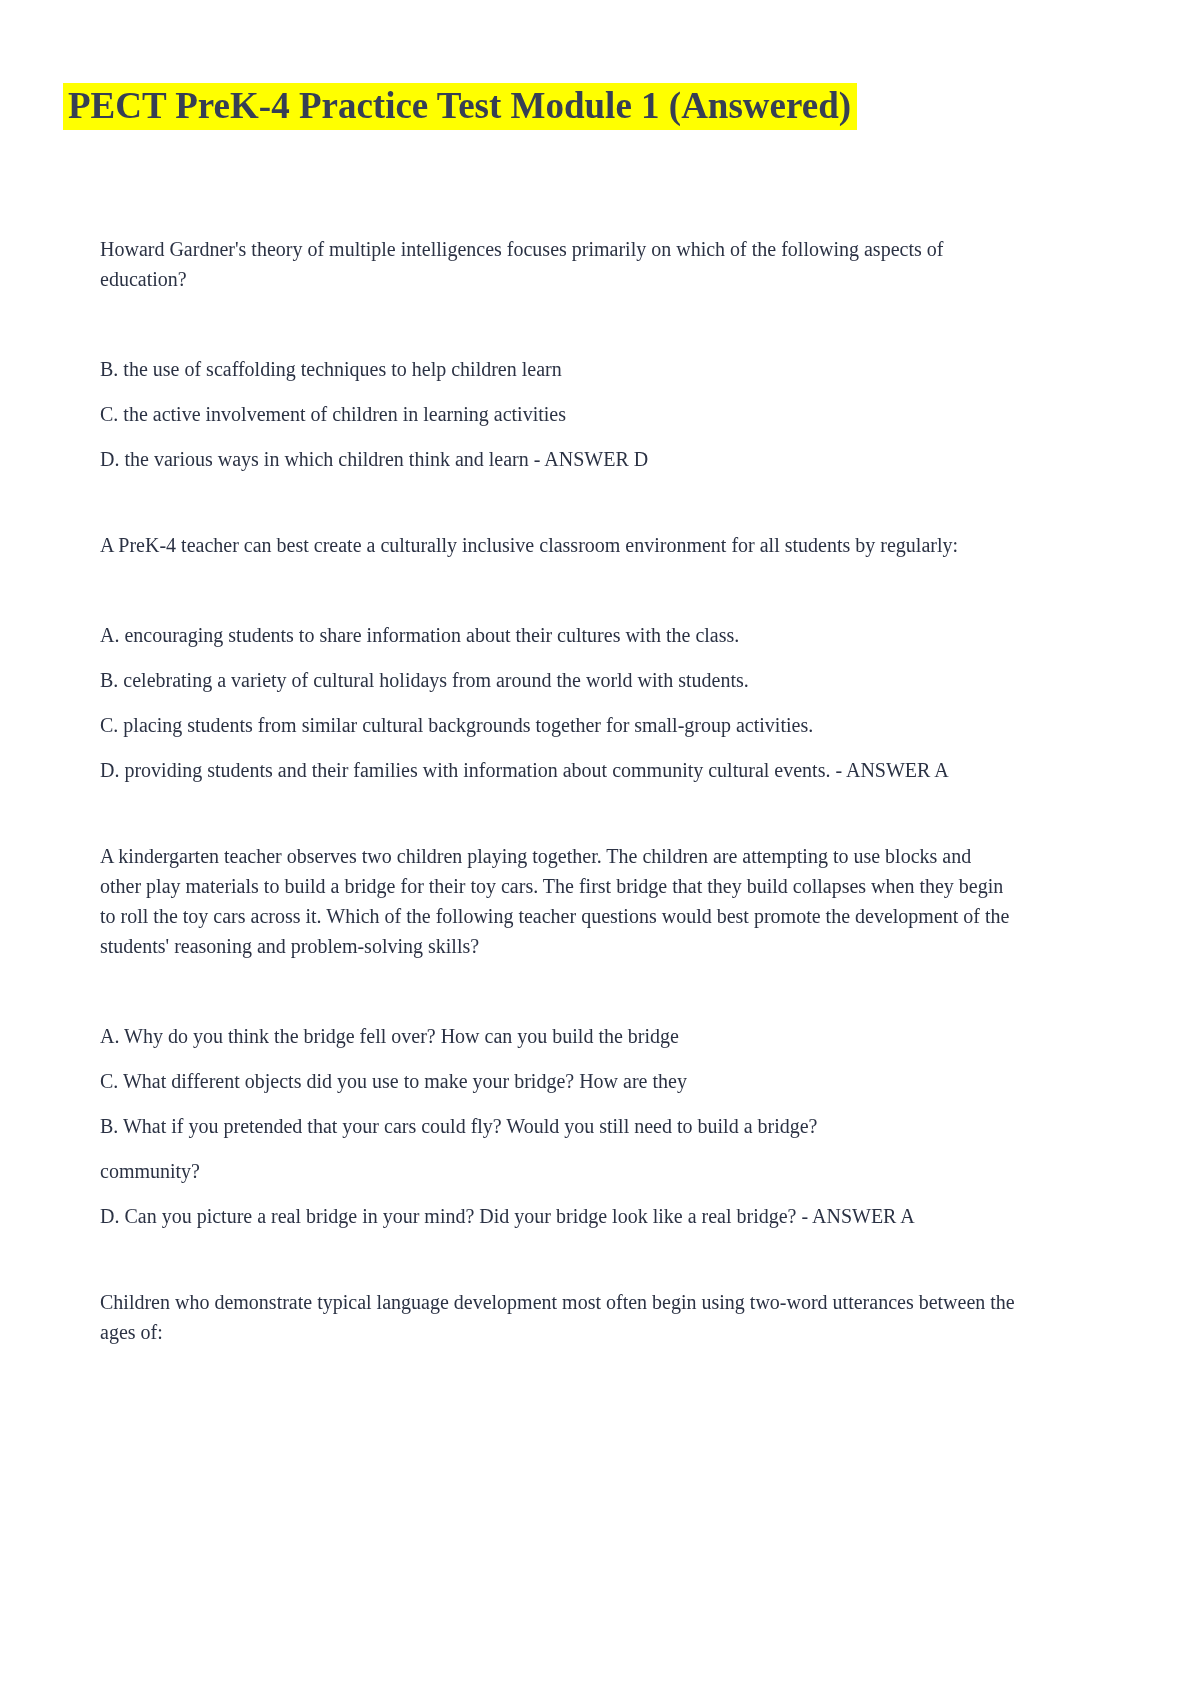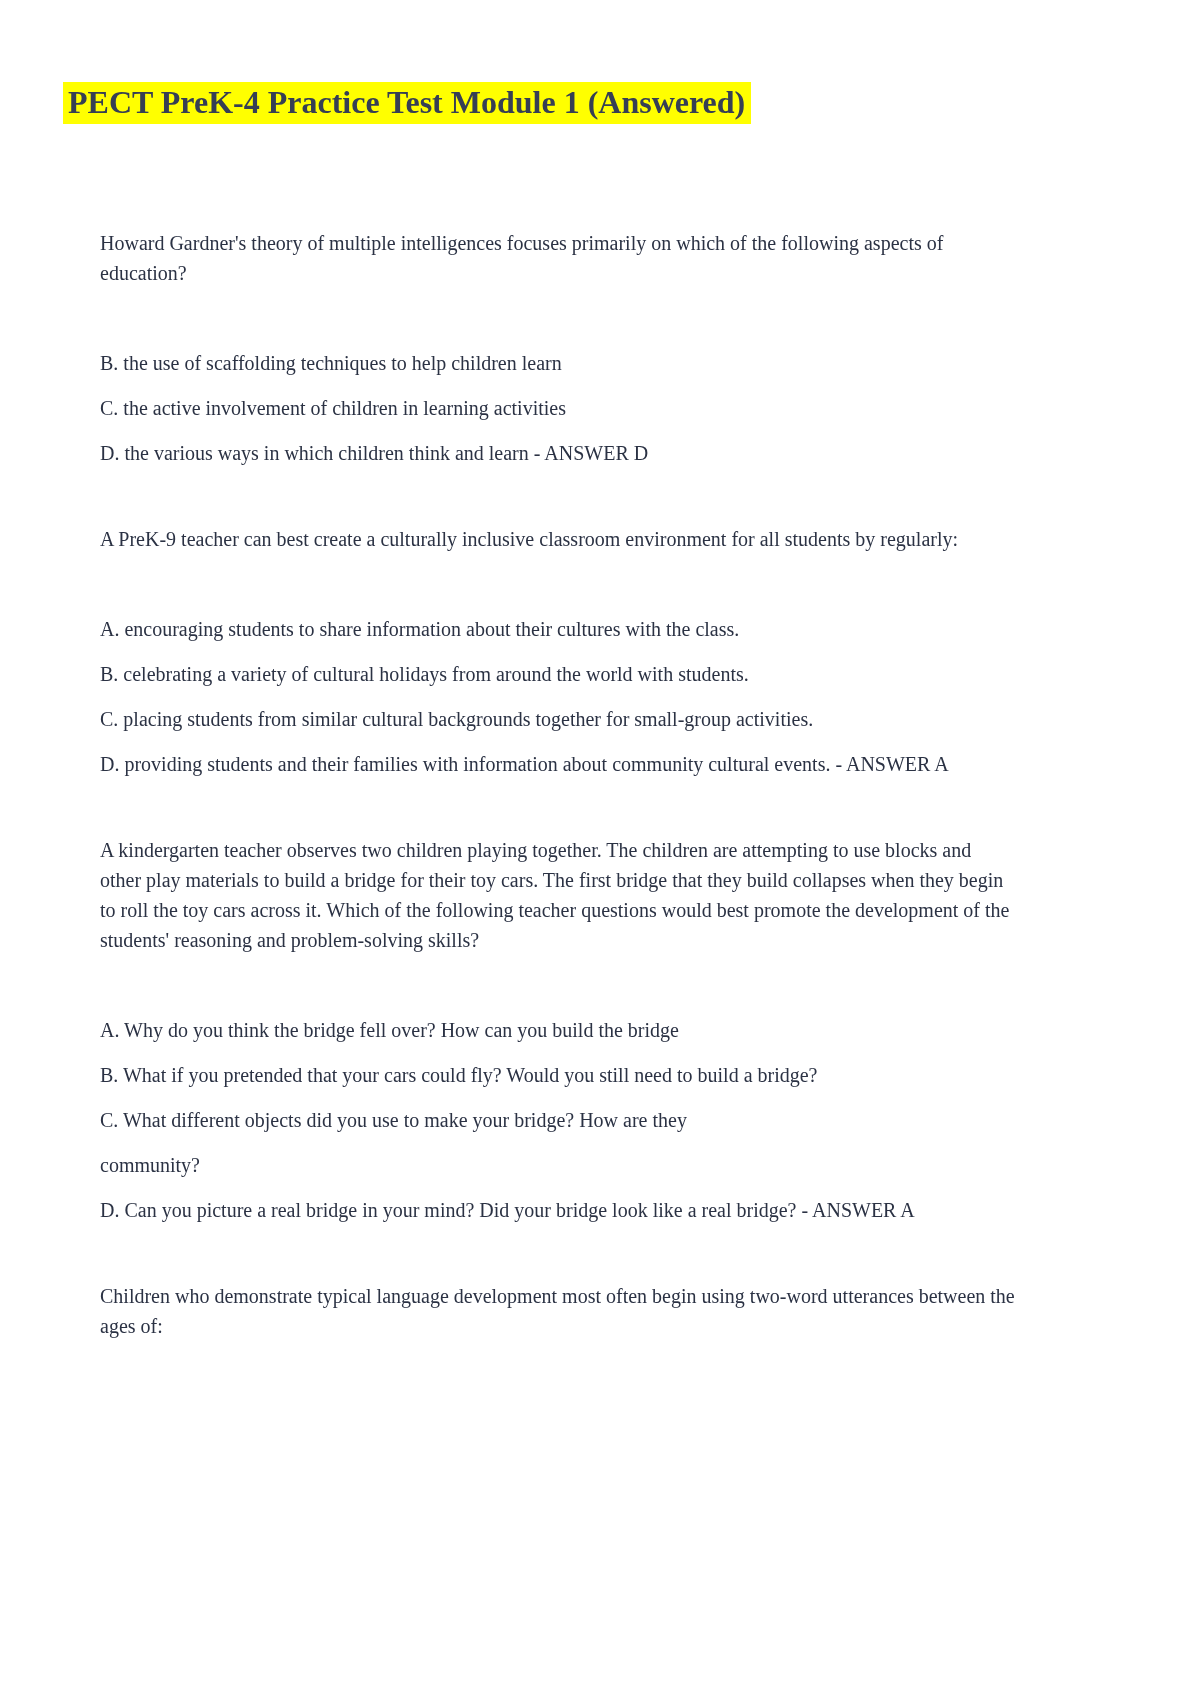--- a/index.html
+++ b/index.html
@@ -16,21 +16,21 @@
     box-sizing: border-box;
   }
   .page {
     box-sizing: border-box;
     width: 1191px;
     min-height: 1684px;
     padding: 82px 175px 60px 63px;
   }
   h1.doc-title {
     margin: 0 0 104px 0;
-    font-size: 32px;
+    font-size: 37px;
     line-height: 1.3;
     font-weight: bold;
     letter-spacing: 0px;
   }
   h1.doc-title mark {
     background: var(--highlight-color, #ffff00);
     color: var(--title-color, #363f54);
     padding: 2px 6px 4px 5px;
   }
   .question {
@@ -60,31 +60,31 @@
 <main class="page">
   <h1 class="doc-title"><mark>PECT PreK-4 Practice Test Module 1 (Answered)</mark></h1>
   <section id="questions">
       <div class="question">
         <p class="prompt">Howard Gardner's theory of multiple intelligences focuses primarily on which of the following aspects of education?</p>
         <p class="option">B. the use of scaffolding techniques to help children learn</p>
         <p class="option">C. the active involvement of children in learning activities</p>
         <p class="option">D. the various ways in which children think and learn - ANSWER D</p>
       </div>
       <div class="question">
-        <p class="prompt">A PreK-9 teacher can best create a culturally inclusive classroom environment for all students by regularly:</p>
+        <p class="prompt">A PreK-4 teacher can best create a culturally inclusive classroom environment for all students by regularly:</p>
         <p class="option">A. encouraging students to share information about their cultures with the class.</p>
         <p class="option">B. celebrating a variety of cultural holidays from around the world with students.</p>
         <p class="option">C. placing students from similar cultural backgrounds together for small-group activities.</p>
         <p class="option">D. providing students and their families with information about community cultural events. - ANSWER A</p>
       </div>
       <div class="question">
         <p class="prompt">A kindergarten teacher observes two children playing together. The children are attempting to use blocks and other play materials to build a bridge for their toy cars. The first bridge that they build collapses when they begin to roll the toy cars across it. Which of the following teacher questions would best promote the development of the students' reasoning and problem-solving skills?</p>
         <p class="option">A. Why do you think the bridge fell over? How can you build the bridge</p>
+        <p class="option">C. What different objects did you use to make your bridge? How are they</p>
         <p class="option">B. What if you pretended that your cars could fly? Would you still need to build a bridge?</p>
-        <p class="option">C. What different objects did you use to make your bridge? How are they</p>
         <p class="option">community?</p>
         <p class="option">D. Can you picture a real bridge in your mind? Did your bridge look like a real bridge? - ANSWER A</p>
       </div>
       <div class="question">
         <p class="prompt no-options">Children who demonstrate typical language development most often begin using two-word utterances between the ages of:</p>
       </div>
     </section>
 </main>
 
 </body></html>

